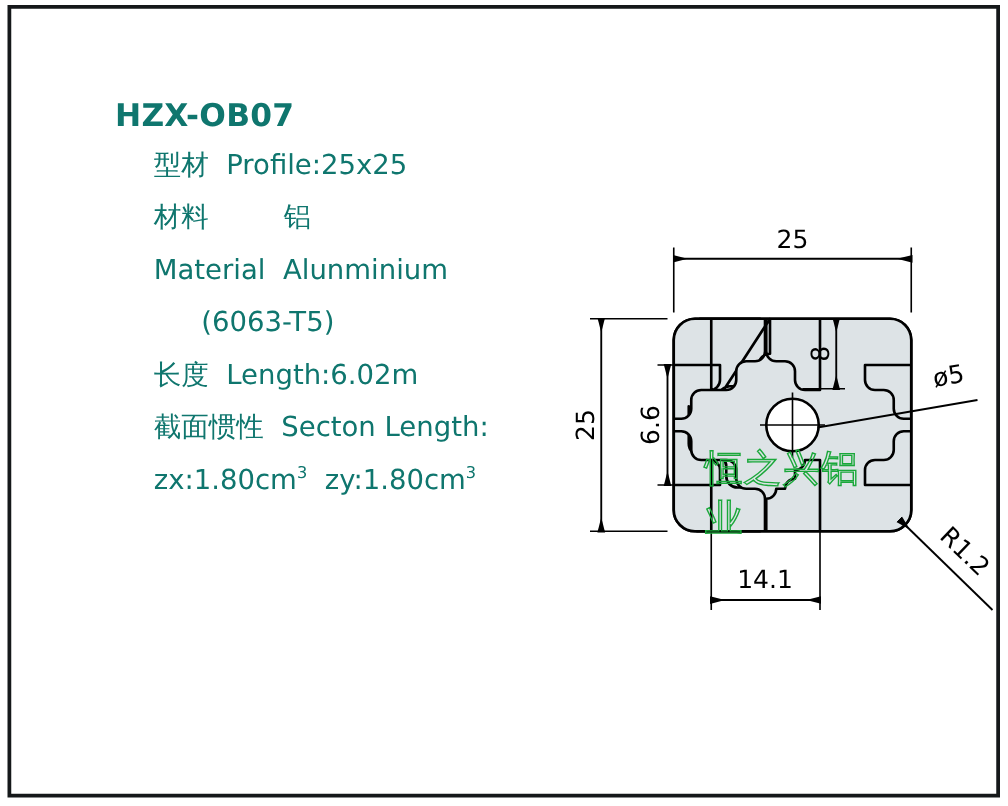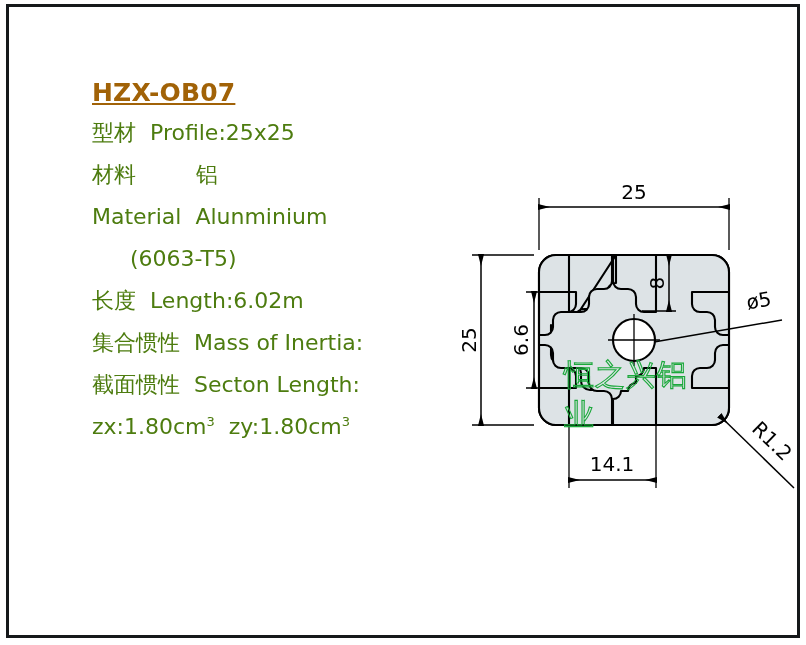--- a/index.html
+++ b/index.html
@@ -28,34 +28,34 @@
   }
 
   
   #spec {
     position: absolute;
     left: 92px;
     top: 78px;
     width: 350px;
   }
   .spec-title {
-    color: #a16207;
+    color: #0f766e;
     font-size: 25px;
     font-weight: bold;
     letter-spacing: 0.2px;
     line-height: 30px;
     margin-bottom: 4px;
     white-space: nowrap;
-    text-decoration: underline;
   }
   .spec-line {
-    color: #4d7c0f;
+    color: #0f766e;
     font-size: 22px;
     line-height: 42px;
     white-space: nowrap;
+    margin-left: 31px;
   }
   .spec-line.indent-1 { padding-left: 38px; }
   .gap-l { display: inline-block; width: 60px; }
   .gap-s { display: inline-block; width: 14px; }
   sup {
     font-size: 13px;
     vertical-align: super;
     line-height: 0;
   }
 
@@ -106,21 +106,20 @@
 
     <div class="spec-line"><span>材料</span><span class="gap-l"></span><span>铝</span></div>
 
     <div class="spec-line"><span>Material</span><span class="gap-s"></span><span>Alunminium</span></div>
 
     <div class="spec-line indent-1"><span>(6063-T5)</span></div>
 
 
     <div class="spec-line"><span>长度</span><span class="gap-s"></span><span>Length:6.02m</span></div>
 
-    <div class="spec-line"><span>集合惯性</span><span class="gap-s"></span><span>Mass of Inertia:</span></div>
 
 
     <div class="spec-line"><span>截面惯性</span><span class="gap-s"></span><span>Secton Length:</span></div>
 
     <div class="spec-line"><span>zx:1.80cm</span><sup>3</sup><span class="gap-s"></span><span>zy:1.80cm</span><sup>3</sup></div>
 
   </div>
 
   <div id="drawing">
     <svg width="350" height="350" viewBox="0 0 350 350" xmlns="http://www.w3.org/2000/svg">

